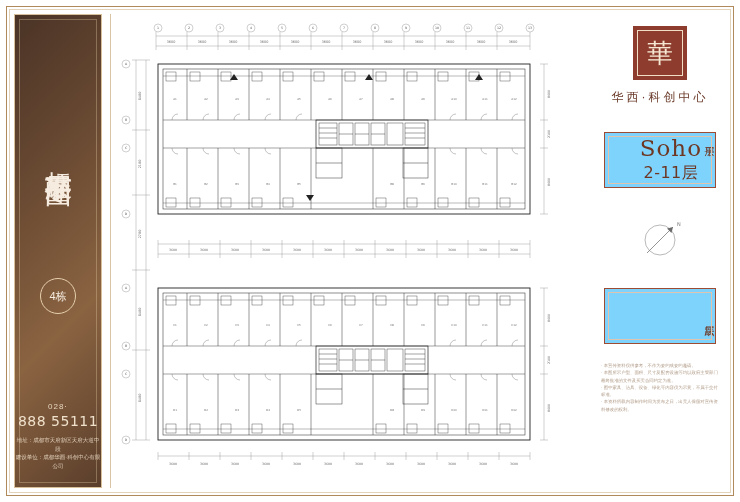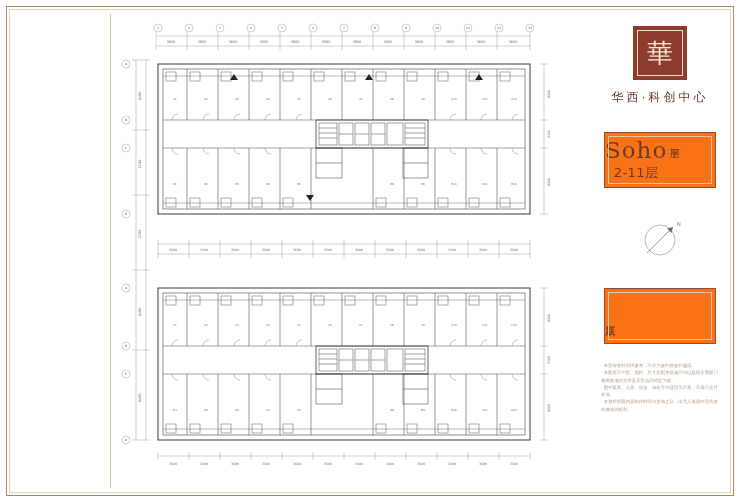--- a/index.html
+++ b/index.html
@@ -184,24 +184,24 @@
     color: #6b3b2a;
   }
 
   .tag {
     position: relative;
     margin: 0 auto;
     width: 112px;
     height: 56px;
     border: 1px solid #9d4b33;
     box-sizing: border-box;
-    background: #f97316;
+    background: #7dd3fc;
     display: flex;
     align-items: center;
-    justify-content: flex-start;
+    justify-content: flex-end;
   }
   .tag::before {
     content: "";
     position: absolute;
     left: 3px; top: 3px; right: 3px; bottom: 3px;
     border: 1px solid #e0c4ad;
     pointer-events: none;
   }
   .tag-inner {
     text-align: center;
@@ -223,21 +223,21 @@
     font-size: 10px;
     line-height: 1.1;
     color: #6e3723;
     padding-top: 3px;
     writing-mode: vertical-rl;
     text-orientation: upright;
     letter-spacing: 0px;
   }
   .tag-range {
     font-family: "DejaVu Sans", sans-serif;
-    font-size: 13px;
+    font-size: 16px;
     color: #6e3723;
     letter-spacing: 0.5px;
     margin-top: 2px;
   }
   .tag-block {
     display: flex;
     flex-direction: column;
     align-items: center;
   }
 
@@ -263,20 +263,31 @@
   .sp-22 { height: 22px; }
 </style>
 </head>
 <body>
 
 <div class="page">
 
   <div class="outer-frame"></div>
   <div class="inner-frame"></div>
 
+  <div class="sidebar">
+    <div class="sidebar-inner-line"></div>
+    <div class="sb-title">标准层平面图</div>
+    <div class="sb-badge">4栋</div>
+    <div class="sb-bottom">
+      <div class="sb-phone-pre">028·</div>
+      <div class="sb-phone">888 55111</div>
+      <div class="sb-addr">地址：成都市天府新区天府大道中段</div>
+      <div class="sb-addr2">建设单位：成都华西·科创中心有限公司</div>
+    </div>
+  </div>
 
   <div class="v-divider"></div>
 
   <div class="plan-area">
     <svg class="plan-svg" width="470" height="460" viewBox="0 0 470 460" xmlns="http://www.w3.org/2000/svg">
       <g stroke="#8a8a8a" fill="none" stroke-width="0.4">
 
         <line x1="36" y1="16" x2="410" y2="16"></line>
         <line x1="36" y1="26" x2="410" y2="26"></line>
         <g>

